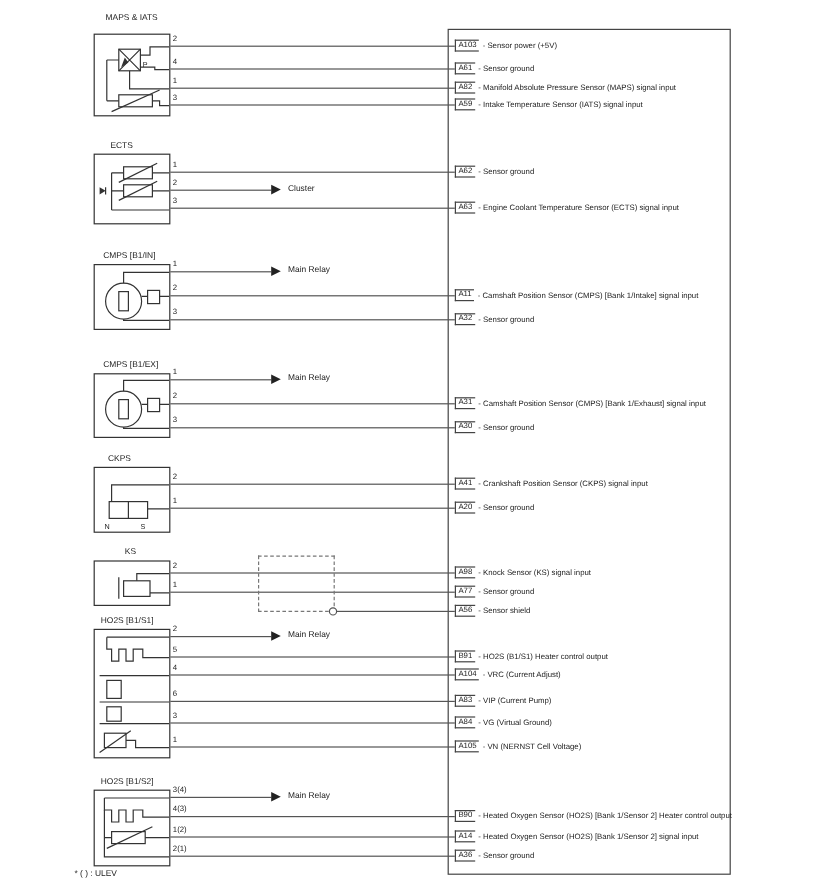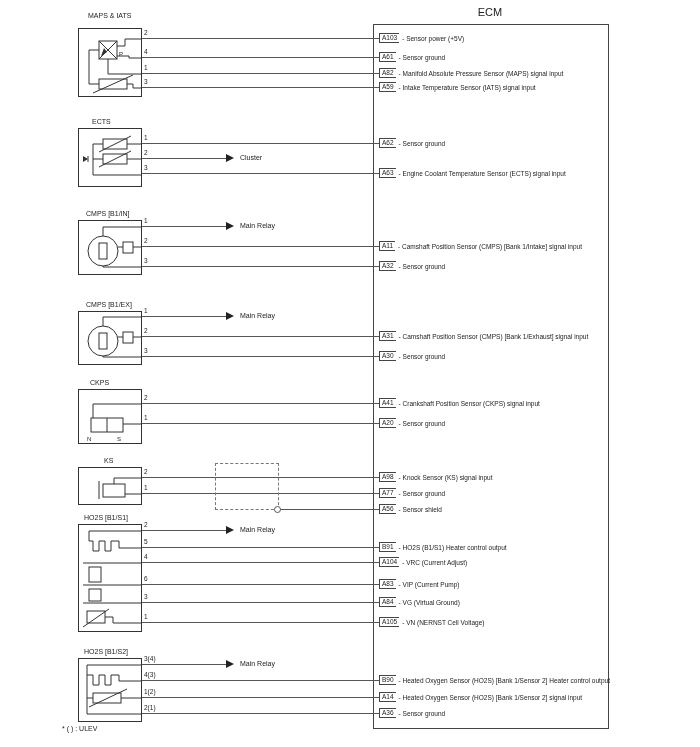--- a/index.html
+++ b/index.html
@@ -20,21 +20,20 @@
   .dot{position:absolute;left:274px;top:506px;width:5px;height:5px;border:1px solid #555;border-radius:50%;background:#fff;}
   .fn{position:absolute;left:62px;top:724px;font-size:7px;line-height:9px;white-space:nowrap;}
   svg{position:absolute;left:0;top:0;}
   svg text{font-family:"Liberation Sans",sans-serif;font-size:6px;fill:#222;}
 </style>
 </head>
 <body>
 
 <div id="canvas">
 
-  <div class="ecm-title">ECM</div>
   <div class="ecm-box"></div>
 
   <div class="w" style="left:140px;top:38px;width:241px"></div>
   <div class="w" style="left:140px;top:57px;width:241px"></div>
   <div class="w" style="left:140px;top:73px;width:241px"></div>
   <div class="w" style="left:140px;top:87px;width:241px"></div>
   <div class="w" style="left:140px;top:143px;width:241px"></div>
   <div class="w" style="left:140px;top:158px;width:86px"></div>
   <div class="w" style="left:140px;top:173px;width:241px"></div>
   <div class="w" style="left:140px;top:226px;width:86px"></div>

